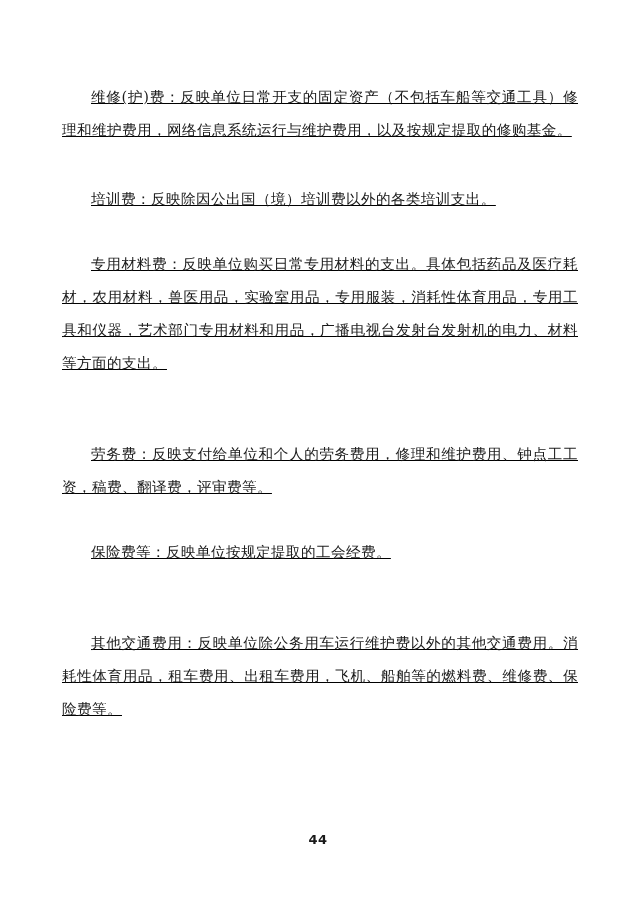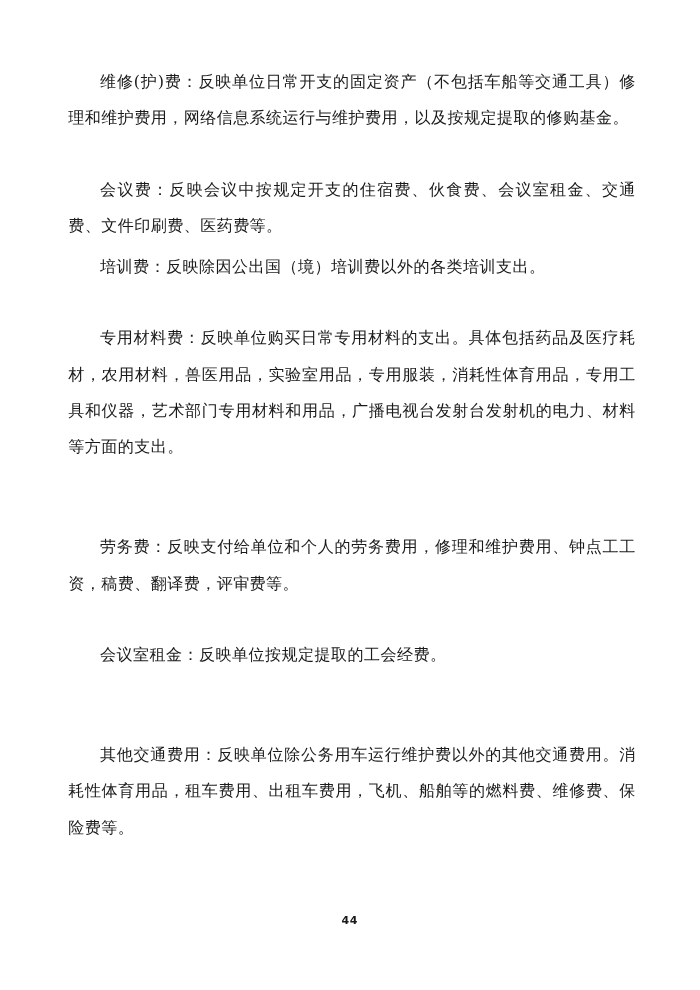--- a/index.html
+++ b/index.html
@@ -17,76 +17,76 @@
   .page {
     position: relative;
     width: 636px;
     height: 900px;
     background: #ffffff;
     box-sizing: border-box;
   }
   .content {
     position: absolute;
     left: 62px;
-    top: 58px;
+    top: 80px;
     width: 516px;
+    text-decoration: underline;
   }
   .para {
     font-size: 14.6px;
     line-height: 33px;
     text-align: justify;
     text-justify: inter-ideograph;
     letter-spacing: 0.4px;
     margin: 0;
     text-indent: 29px;
     color: #1a1a1a;
   }
   .gap-lg { height: 32px; }
   .gap-sm { height: 4px; }
   .gap-xl { height: 58px; }
   .page-number {
     position: absolute;
     left: 0;
     right: 0;
     top: 832px;
     text-align: center;
-    font-size: 10px;
+    font-size: 13px;
     font-family: "DejaVu Sans", "Liberation Sans", sans-serif;
     font-weight: bold;
     color: #1a1a1a;
     letter-spacing: 0.5px;
   }
 </style>
 </head>
 <body>
 
 <div class="page">
   <div class="content">
 
     <p class="para">维修(护)费：反映单位日常开支的固定资产（不包括车船等交通工具）修理和维护费用，网络信息系统运行与维护费用，以及按规定提取的修购基金。</p>
 
     <div class="gap-lg"></div>
 
-    <p class="para">会议费：反映会议中按规定开支的住宿费、伙食费、会议室租金、交通费、文件印刷费、医药费等。</p>
 
     <div class="gap-sm"></div>
 
     <p class="para">培训费：反映除因公出国（境）培训费以外的各类培训支出。</p>
 
     <div class="gap-lg"></div>
 
     <p class="para">专用材料费：反映单位购买日常专用材料的支出。具体包括药品及医疗耗材，农用材料，兽医用品，实验室用品，专用服装，消耗性体育用品，专用工具和仪器，艺术部门专用材料和用品，广播电视台发射台发射机的电力、材料等方面的支出。</p>
 
     <div class="gap-xl"></div>
 
     <p class="para">劳务费：反映支付给单位和个人的劳务费用，修理和维护费用、钟点工工资，稿费、翻译费，评审费等。</p>
 
     <div class="gap-lg"></div>
 
-    <p class="para">会议室租金：反映单位按规定提取的工会经费。</p>
+    <p class="para">保险费等：反映单位按规定提取的工会经费。</p>
 
     <div class="gap-xl"></div>
 
     <p class="para">其他交通费用：反映单位除公务用车运行维护费以外的其他交通费用。消耗性体育用品，租车费用、出租车费用，飞机、船舶等的燃料费、维修费、保险费等。</p>
 
   </div>
 
   <div class="page-number">44</div>
 </div>
 

